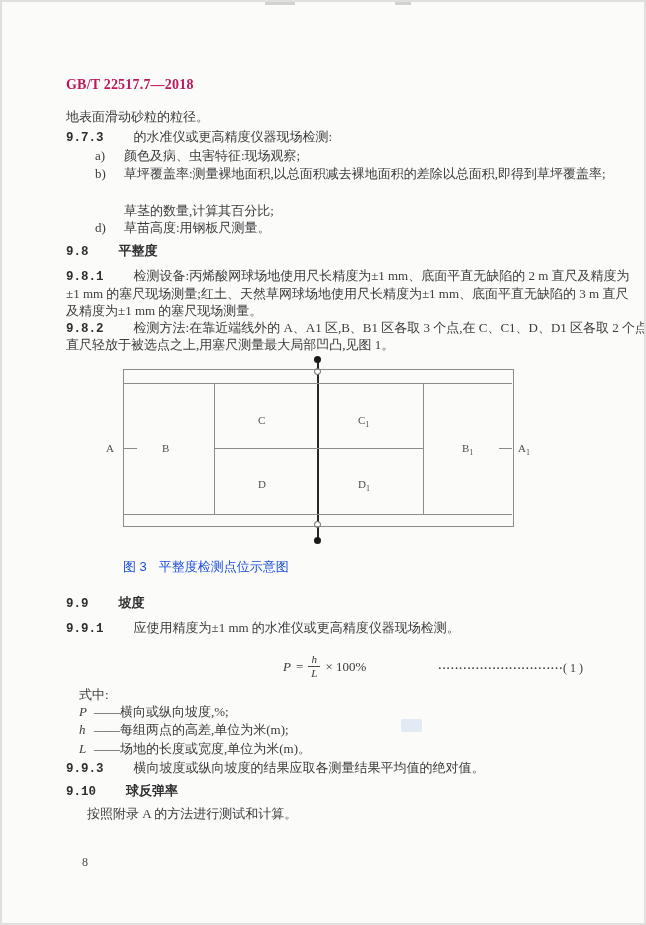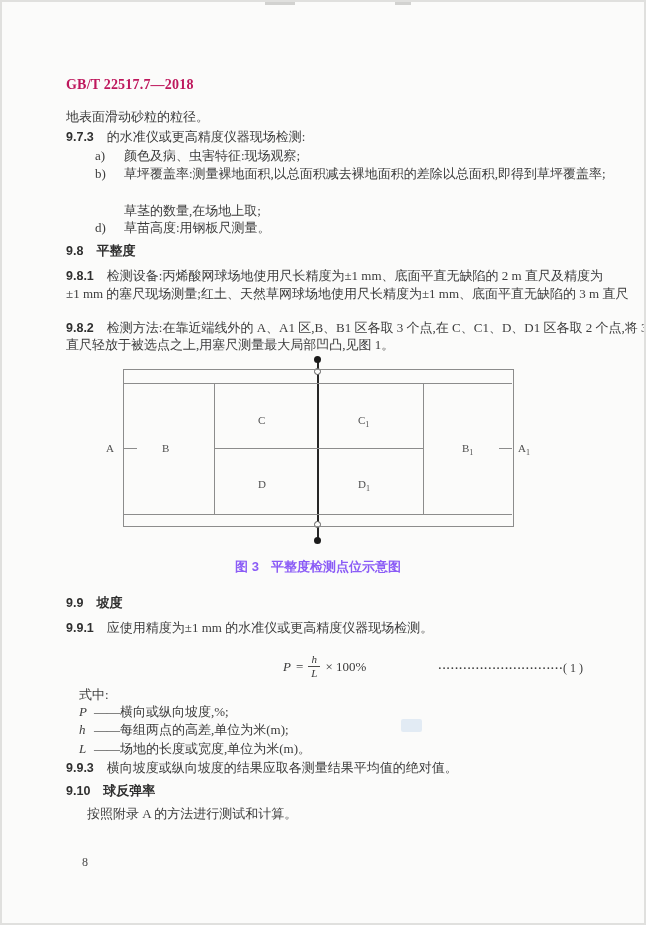--- a/index.html
+++ b/index.html
@@ -2,35 +2,35 @@
 <html><head>
 <meta charset="utf-8">
 <style>
   html,body{margin:0;padding:0;background:#ffffff;}
   .page{
     position:relative;width:646px;height:925px;box-sizing:border-box;
     background:#fbfbfa;border:2px solid #e0e0de;overflow:hidden;
     font-family:"Liberation Serif","DejaVu Serif",serif;color:#3c3c3c;
   }
   .ln{position:absolute;font-size:13px;line-height:18px;white-space:nowrap;}
-  .num{font-family:Liberation Sans, sans-serif;font-weight:700;color:#2f2f2f;margin-right:13px;font-size:12.5px;}
+  .num{font-family:Liberation Mono, monospace;font-weight:700;color:#2f2f2f;margin-right:30px;font-size:12.5px;}
   .bold-sans{font-family:"Liberation Sans","DejaVu Sans",sans-serif;font-weight:700;color:#2f2f2f;}
   .hdr{position:absolute;left:64px;top:75px;font-weight:700;font-size:14px;color:#be185d;letter-spacing:.2px;}
   .li-marker{display:inline-block;width:29px;}
   .it{font-style:italic;}
   
   .cl{position:absolute;background:#8c8c8c;}
   .court-outer{position:absolute;left:121px;top:367px;width:389px;height:156px;border:1px solid #8c8c8c;}
   .net{position:absolute;left:315px;top:356px;width:1.5px;height:184px;background:#262626;}
   .dotc{position:absolute;width:7px;height:7px;border-radius:50%;background:#1b1b1b;}
   .oc{position:absolute;width:5px;height:5px;border:1px solid #5a5a5a;border-radius:50%;background:#fbfbfa;}
   .flabel{position:absolute;font-size:11px;color:#4f4f4f;}
   .flabel sub{font-size:8px;}
-  .fig-caption{position:absolute;left:121px;top:556px;width:390px;text-align:center;
-    font-family:"Liberation Sans","DejaVu Sans",sans-serif;font-weight:700;font-size:13px;color:#8b5cf6;}
+  .fig-caption{position:absolute;left:121px;top:556px;width:390px;text-align:left;
+    font-family:"Liberation Sans","DejaVu Sans",sans-serif;font-weight:400;font-size:13px;color:#1d4ed8;}
   .cap-gap{display:inline-block;width:12px;}
   
   .formula{position:absolute;left:281px;top:652px;display:flex;align-items:center;gap:5px;font-size:13px;color:#3a3a3a;}
   .frac{display:inline-flex;flex-direction:column;align-items:center;line-height:1;}
   .frac .fnum{font-size:11px;padding:0 3px 1px 3px;}
   .frac .fden{font-size:11px;padding:1px 3px 0 3px;border-top:1px solid #4a4a4a;}
   .eq-ref{position:absolute;left:436px;top:659px;font-size:12px;color:#3a3a3a;white-space:nowrap;}
   .dots{letter-spacing:.5px;font-weight:700;font-size:11px;}
   .where-sym{display:inline-block;width:15px;font-style:italic;}
   .pageno{position:absolute;left:80px;top:853px;font-size:12px;color:#4a4a4a;}
@@ -54,33 +54,34 @@
   <div class="ln" style="left:64px;top:126px">
     <span class="num">9.7.3</span><span>的水准仪或更高精度仪器现场检测:</span>
   </div>
 
   <div class="ln" style="left:93px;top:145px">
     <span class="li-marker">a)</span><span>颜色及病、虫害特征:现场观察;</span>
   </div>
   <div class="ln" style="left:93px;top:163px">
     <span class="li-marker">b)</span><span>草坪覆盖率:测量裸地面积,以总面积减去裸地面积的差除以总面积,即得到草坪覆盖率;</span>
   </div>
-  <div class="ln" style="left:122px;top:200px">草茎的数量,在场地上取;</div>
+  <div class="ln" style="left:122px;top:200px">草茎的数量,计算其百分比;</div>
   <div class="ln" style="left:93px;top:217px">
     <span class="li-marker">d)</span><span>草苗高度:用钢板尺测量。</span>
   </div>
 
   <div class="ln" style="left:64px;top:240px">
     <span class="num">9.8</span><span class="bold-sans">平整度</span>
   </div>
 
   <div class="ln" style="left:64px;top:265px">
     <span class="num">9.8.1</span><span>检测设备:丙烯酸网球场地使用尺长精度为±1 mm、底面平直无缺陷的 2 m 直尺及精度为</span>
   </div>
   <div class="ln" style="left:64px;top:283px">±1 mm 的塞尺现场测量;红土、天然草网球场地使用尺长精度为±1 mm、底面平直无缺陷的 3 m 直尺</div>
+  <div class="ln" style="left:64px;top:300px">及精度为±1 mm 的塞尺现场测量。</div>
 
   <div class="ln" style="left:64px;top:317px">
     <span class="num">9.8.2</span><span>检测方法:在靠近端线外的 A、A1 区,B、B1 区各取 3 个点,在 C、C1、D、D1 区各取 2 个点,将 3 m</span>
   </div>
   <div class="ln" style="left:64px;top:334px">直尺轻放于被选点之上,用塞尺测量最大局部凹凸,见图 1。</div>
 
   <div>
     <div class="net"></div>
     <div class="dotc" style="left:312px;top:354px"></div>
     <div class="dotc" style="left:312px;top:535px"></div>

